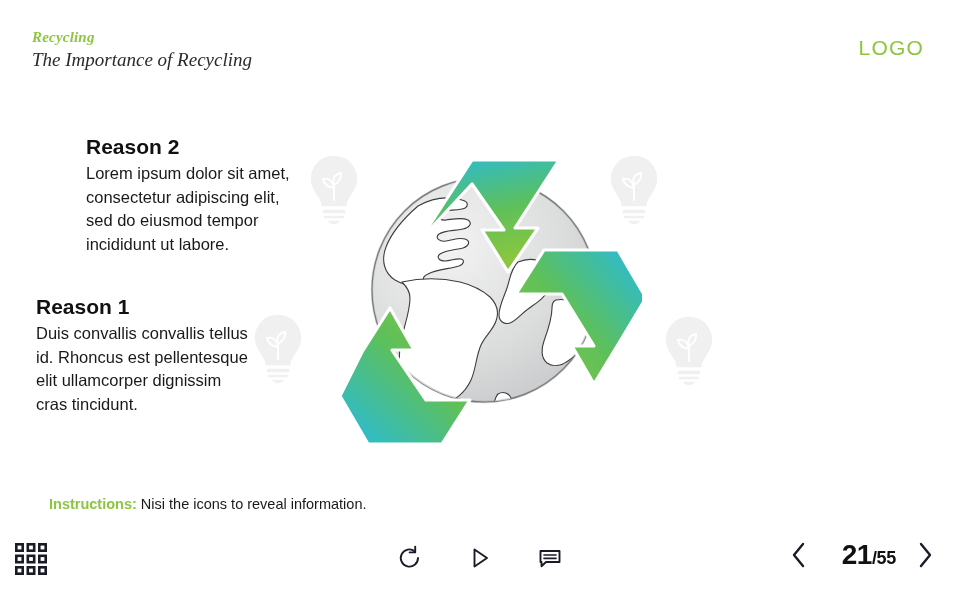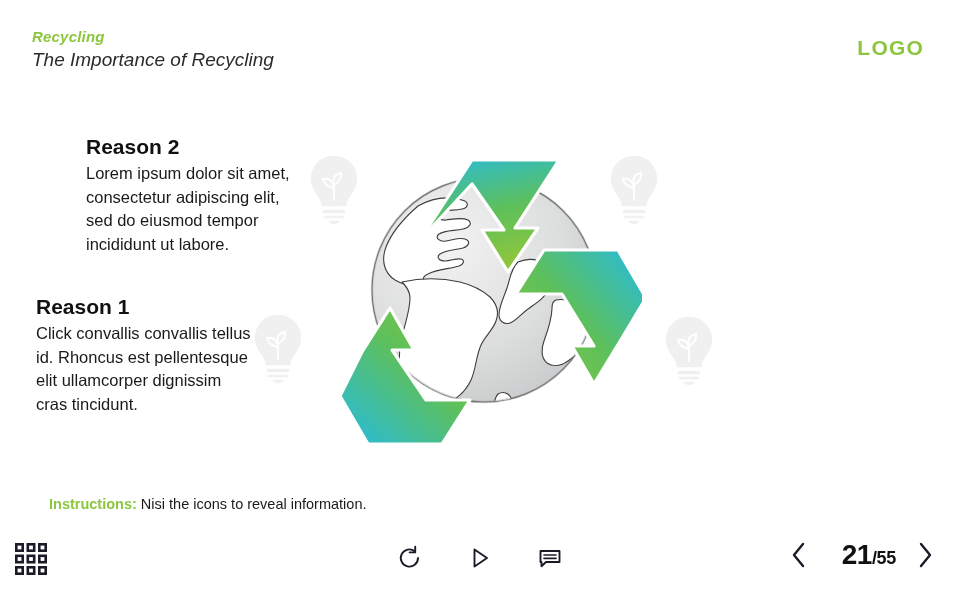--- a/index.html
+++ b/index.html
@@ -9,32 +9,32 @@
     font-family: "Liberation Sans", sans-serif;
     overflow: hidden;
   }
   #slide {
     position: relative;
     width: 960px; height: 590px;
     background: #ffffff;
   }
 
   
-  #header { position: absolute; left: 32px; top: 28px; }
+  #header { position: absolute; left: 32px; top: 28px; font-family: Liberation Serif, serif; }
   #kicker {
     font-size: 15px; font-weight: bold; font-style: italic;
     color: #8CC63E; letter-spacing: .2px; line-height: 1.25;
   }
   #subtitle {
     font-size: 19px; font-style: italic; color: #2b2b2b;
     line-height: 1.35; margin-top: 0;
   }
   #logo {
     position: absolute; right: 36px; top: 36px;
-    font-size: 21px; color: #8CC63E; letter-spacing: 1.2px; font-weight: bold;
+    font-size: 21px; color: #8CC63E; letter-spacing: 1.2px;
   }
 
   
   .reason { position: absolute; }
   .reason h3 {
     font-size: 21px; font-weight: bold; color: #111;
     line-height: 1.35; margin-bottom: 1px;
   }
   .reason p {
     font-size: 16.5px; color: #1a1a1a; line-height: 1.42;
@@ -89,21 +89,21 @@
   </div>
   <div id="logo">LOGO</div>
 
   <div class="reason" id="reason-2">
     <h3>Reason 2</h3>
     <p>Lorem ipsum dolor sit amet, consectetur adipiscing elit, sed do eiusmod tempor incididunt ut labore.</p>
   </div>
 
   <div class="reason" id="reason-1">
     <h3>Reason 1</h3>
-    <p>Click convallis convallis tellus id. Rhoncus est pellentesque elit ullamcorper dignissim cras tincidunt.</p>
+    <p>Duis convallis convallis tellus id. Rhoncus est pellentesque elit ullamcorper dignissim cras tincidunt.</p>
   </div>
 
 
 
   <svg class="bulb" id="bulb-2" viewBox="0 0 58 74">
     <g fill="#e4e4e4" stroke="#ffffff" stroke-width="1.6">
       <path d="M29 3 C15 3 5 14 5 27 c0 9 5 14 8 19 c2 3 3 6 3 9 h26 c0-3 1-6 3-9 c3-5 8-10 8-19 C53 14 43 3 29 3 Z"></path>
       <rect x="17" y="57" width="24" height="5" rx="1.5"></rect>
       <rect x="18" y="63" width="22" height="4" rx="1.5"></rect>
       <path d="M22 68 h14 c-1 4-4 5-7 5 s-6-1-7-5 Z"></path>

